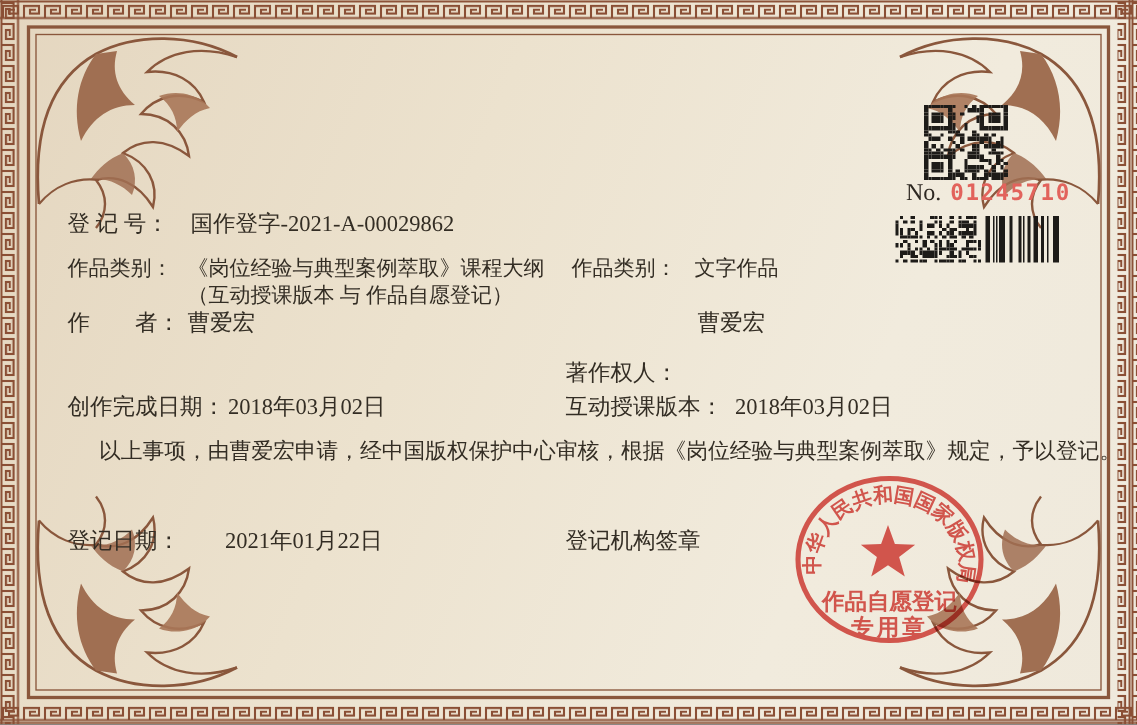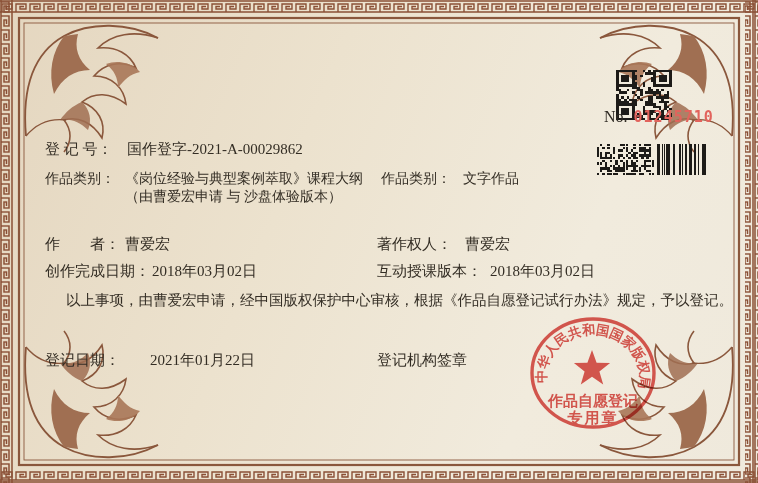--- a/index.html
+++ b/index.html
@@ -7,21 +7,21 @@
     position:relative;width:758px;height:483px;overflow:hidden;
     background:linear-gradient(112deg,#e4d6bf 0%,#ece2ce 38%,#f1ebdd 72%,#efe9dc 100%);
     font-family:"Liberation Serif","DejaVu Serif",serif;color:#332d24;
   }
   .abs{position:absolute;}
   .frame-svg{left:0;top:0;width:758px;height:483px;pointer-events:none;}
   .title{
     left:222px;top:50px;font-size:37px;font-weight:bold;color:#27221b;
     letter-spacing:7px;white-space:nowrap;
   }
-  .no-line{left:604px;top:108px;font-size:16px;white-space:nowrap;color:#2e2922;}
+  .no-line{left:604px;top:119px;font-size:16px;white-space:nowrap;color:#2e2922;}
   .no-value{font-family:"DejaVu Sans Mono","Liberation Mono",monospace;
     color:#e2635c;font-size:15px;font-weight:bold;letter-spacing:1px;margin-left:6px;}
   .qr{left:616px;top:70px;width:56px;height:50px;display:grid;
     grid-template-columns:repeat(21,1fr);grid-template-rows:repeat(21,1fr);}
   .qr div{background:transparent;}
   .qr div.on{background:#1d1b18;}
   .barcode{left:597px;top:144px;width:108px;height:31px;}
   .barcode .cell,.barcode .bar{position:absolute;background:#1d1b18;}
   .row{white-space:nowrap;font-size:15px;}
   .f14{font-size:14px;}
@@ -681,37 +681,37 @@
     <span>登 记 号：</span>
     <span style="position:absolute;left:82px;">国作登字-2021-A-00029862</span>
   </div>
 
   <div class="abs row f14" style="left:45px;top:170px;">
     <span>作品类别：</span>
     <span style="position:absolute;left:80px;">《岗位经验与典型案例萃取》课程大纲</span>
     <span style="position:absolute;left:336px;">作品类别：</span>
     <span style="position:absolute;left:418px;">文字作品</span>
   </div>
-  <div class="abs row f14" style="left:125px;top:188px;">（由曹爱宏申请 与 沙盘体验版本）</div>
-
-  <div class="abs row" style="left:45px;top:235px;">
+  <div class="abs row f14" style="left:125px;top:188px;">（互动授课版本 与 作品自愿登记）</div>
+
+  <div class="abs row" style="left:45px;top:206px;">
     <span>作　　者：</span>
     <span style="position:absolute;left:80px;">曹爱宏</span>
-    <span style="position:absolute;left:332px;">著作权人：</span>
+    <span style="position:absolute;left:332px;margin-top:33px;">著作权人：</span>
     <span style="position:absolute;left:420px;">曹爱宏</span>
   </div>
 
   <div class="abs row" style="left:45px;top:262px;text-align:center;">
     <span>创作完成日期：</span>
     <span style="position:absolute;left:107px;">2018年03月02日</span>
     <span style="position:absolute;left:332px;">互动授课版本：</span>
     <span style="position:absolute;left:445px;">2018年03月02日</span>
   </div>
 
-  <div class="abs row f145" style="left:66px;top:291px;">以上事项，由曹爱宏申请，经中国版权保护中心审核，根据《作品自愿登记试行办法》规定，予以登记。</div>
+  <div class="abs row f145" style="left:66px;top:291px;">以上事项，由曹爱宏申请，经中国版权保护中心审核，根据《岗位经验与典型案例萃取》规定，予以登记。</div>
 
   <div class="abs row" style="left:45px;top:351px;">
     <span>登记日期：</span>
     <span style="position:absolute;left:105px;">2021年01月22日</span>
     <span style="position:absolute;left:332px;">登记机构签章</span>
   </div>
 
   <svg class="abs seal" width="152" height="136" viewBox="0 0 152 136">
     <ellipse cx="76" cy="66" rx="61" ry="54" fill="none" stroke="#dc4f4b" stroke-width="3.4"></ellipse>
     <path id="sealArc" d="M 30,78 A 47,42 0 1 1 122,78" fill="none"></path>

